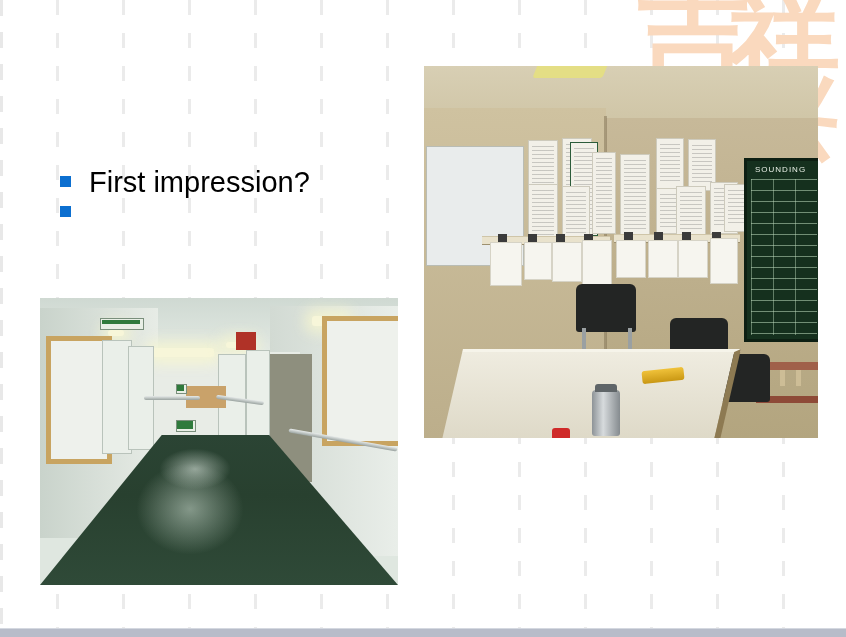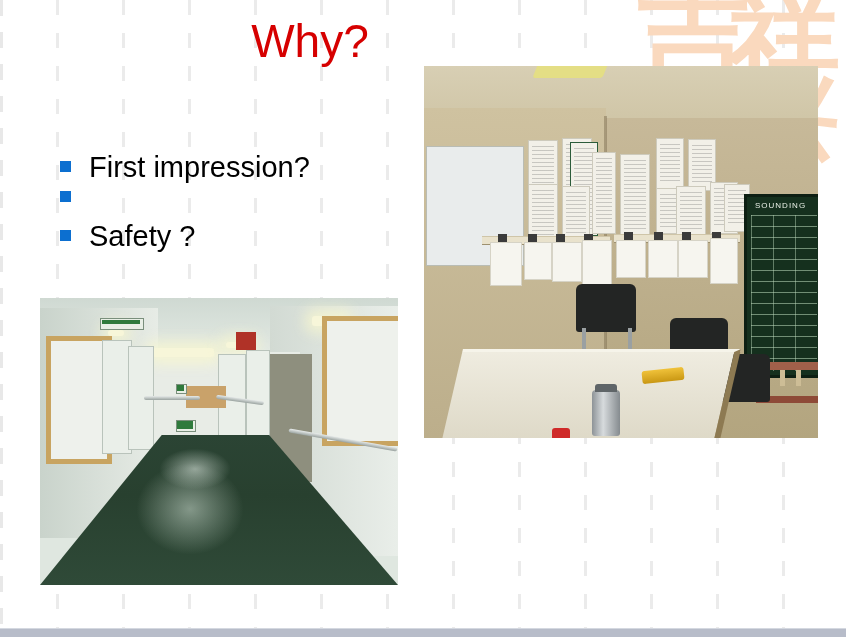--- a/index.html
+++ b/index.html
@@ -78,21 +78,21 @@
     font-size: 46px;
     font-weight: 400;
     letter-spacing: 0px;
     font-family: "Liberation Sans", sans-serif;
   }
 
   
   #bullets {
     position: absolute;
     left: 60px;
-    top: 150px;
+    top: 165px;
     width: 360px;
   }
   .bullet-row {
     display: flex;
     align-items: baseline;
     margin-bottom: 12px;
   }
   .bullet-marker {
     width: 11px;
     height: 11px;
@@ -160,21 +160,21 @@
       rgba(90,90,90,.28) 0px, rgba(90,90,90,.28) 1px,
       rgba(0,0,0,0) 1px, rgba(0,0,0,0) 4px);
   }
   #photo-office .hangpaper {
     position: absolute; background: #f6f5ef; border: 1px solid #d6d3c6;
   }
   #photo-office .clip {
     position: absolute; width: 9px; height: 9px; background: #3b3b3b;
   }
   #photo-office .sounding {
-    position: absolute; left: 320px; top: 128px; width: 74px; height: 178px;
+    position: absolute; left: 320px; top: 92px; width: 74px; height: 178px;
     background: #15301e; border: 3px solid #0d1f13;
   }
   #photo-office .sounding .sb-title {
     position: absolute; left: 8px; top: 4px; color: #e8efe6;
     font-size: 8px; letter-spacing: 1px; font-family: "Liberation Sans", sans-serif;
   }
   #photo-office .sounding .sb-rows {
     position: absolute; left: 4px; top: 18px; right: 4px; bottom: 4px;
     background: repeating-linear-gradient(to bottom,
       rgba(190,220,190,.55) 0px, rgba(190,220,190,.55) 1px,
@@ -340,33 +340,28 @@
     <div class="vline" style="left:716px"></div>
     <div class="vline" style="left:782px"></div>
   </div>
 
   <div id="watermark">
     <span class="wm-a">吉</span>
     <span class="wm-b">祥</span>
     <span class="wm-c">兴</span>
   </div>
 
-  <div id="title">Why?</div>
 
   <div id="bullets">
     <div class="bullet-row">
       <span class="bullet-marker"></span>
       <span class="bullet-text">First impression?</span>
     </div>
     <div class="bullet-row">
       <span class="bullet-marker"></span>
-    </div>
-    <div class="bullet-row">
-      <span class="bullet-marker"></span>
-      <span class="bullet-text">Safety ?</span>
     </div>
   </div>
 
   <div class="photo" id="photo-office">
     <div class="ceiling"></div>
     <div class="ceiling-light"></div>
     <div class="wall-left"></div>
     <div class="wall-right"></div>
     <div class="corner"></div>
 

